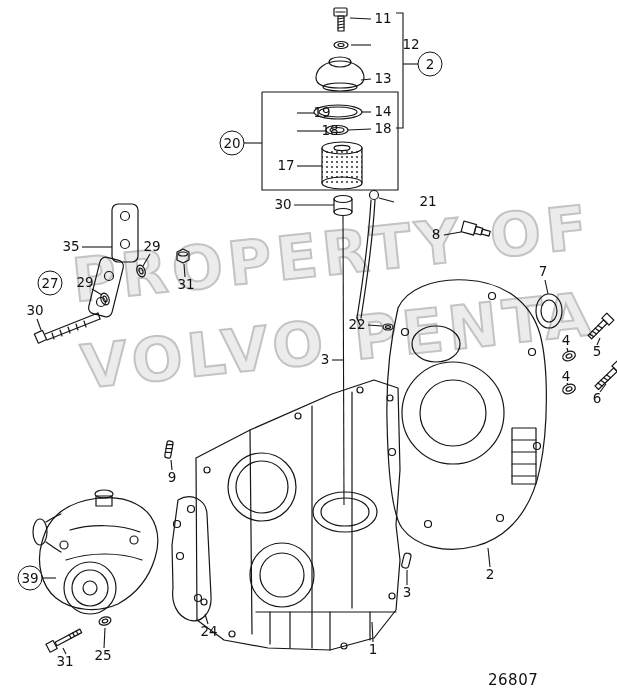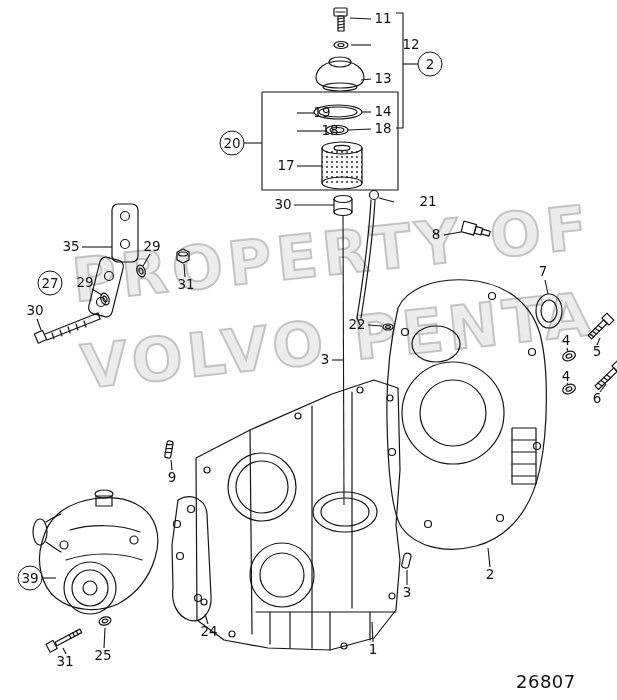--- a/index.html
+++ b/index.html
@@ -20,21 +20,21 @@
   .callout-layer{position:absolute;left:0;top:0;width:100%;height:100%;z-index:4;padding-left:45px;}
   .callout{
     position:absolute;transform:translate(-50%,-50%);
     font-size:13.5px;line-height:1;color:#111;white-space:nowrap;
   }
   .callout.circled{
     width:23px;height:23px;border:1.4px solid #111;border-radius:50%;
     display:flex;align-items:center;justify-content:center;background:rgba(255,255,255,.85);
   }
   .figure-number{
-    position:absolute;left:516px;top:671px;z-index:4;font-size:18px;letter-spacing:.5px;
+    position:absolute;left:488px;top:671px;z-index:4;font-size:15px;letter-spacing:.5px;
   }
 </style>
 </head>
 <body>
 
 <div class="stage">
 
   <div class="watermark">
     <div>PROPERTY OF</div>
     <div>VOLVO PENTA</div>

